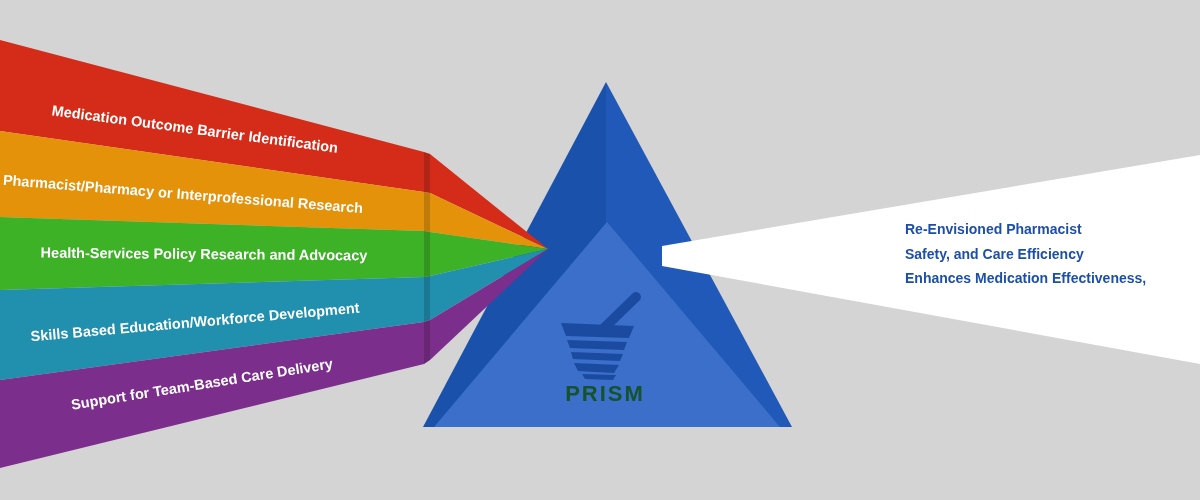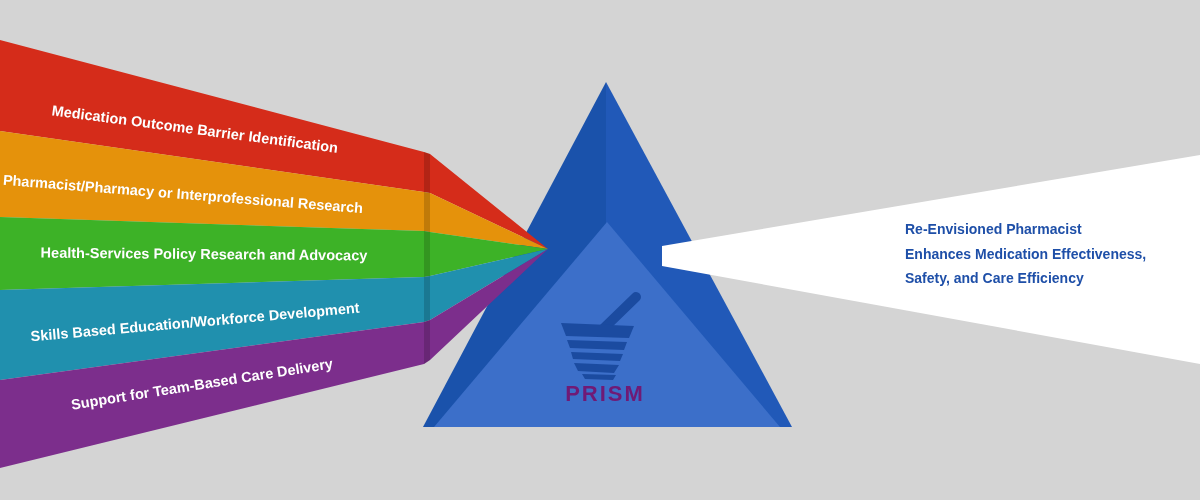--- a/index.html
+++ b/index.html
@@ -22,21 +22,21 @@
   }
   .bl-1{left:195px;top:129px;transform:translate(-50%,-50%) rotate(7.5deg);}
   .bl-2{left:183px;top:194px;transform:translate(-50%,-50%) rotate(4.5deg);}
   .bl-3{left:204px;top:254px;transform:translate(-50%,-50%) rotate(0.5deg);}
   .bl-4{left:195px;top:322px;transform:translate(-50%,-50%) rotate(-5deg);}
   .bl-5{left:202px;top:384px;transform:translate(-50%,-50%) rotate(-9deg);}
   .prism-label{
     position:absolute;
     left:605px;top:394px;
     transform:translate(-50%,-50%);
-    color:#701a75;
+    color:#14532d;
     font-weight:bold;
     font-size:22px;
     letter-spacing:2px;
   }
   .beam-text{
     position:absolute;
     left:905px;top:217px;
     color:#1e4fa8;
     font-weight:bold;
     font-size:14px;
@@ -82,17 +82,17 @@
   <div class="band-label bl-1">Medication Outcome Barrier Identification</div>
   <div class="band-label bl-2">Pharmacist/Pharmacy or Interprofessional Research</div>
   <div class="band-label bl-3">Health-Services Policy Research and Advocacy</div>
   <div class="band-label bl-4">Skills Based Education/Workforce Development</div>
   <div class="band-label bl-5">Support for Team-Based Care Delivery</div>
 
   <div class="prism-label">PRISM</div>
 
   <div class="beam-text">
     <div>Re-Envisioned Pharmacist</div>
+    <div>Safety, and Care Efficiency</div>
     <div>Enhances Medication Effectiveness,</div>
-    <div>Safety, and Care Efficiency</div>
   </div>
 
 </div>
 
 </body></html>

